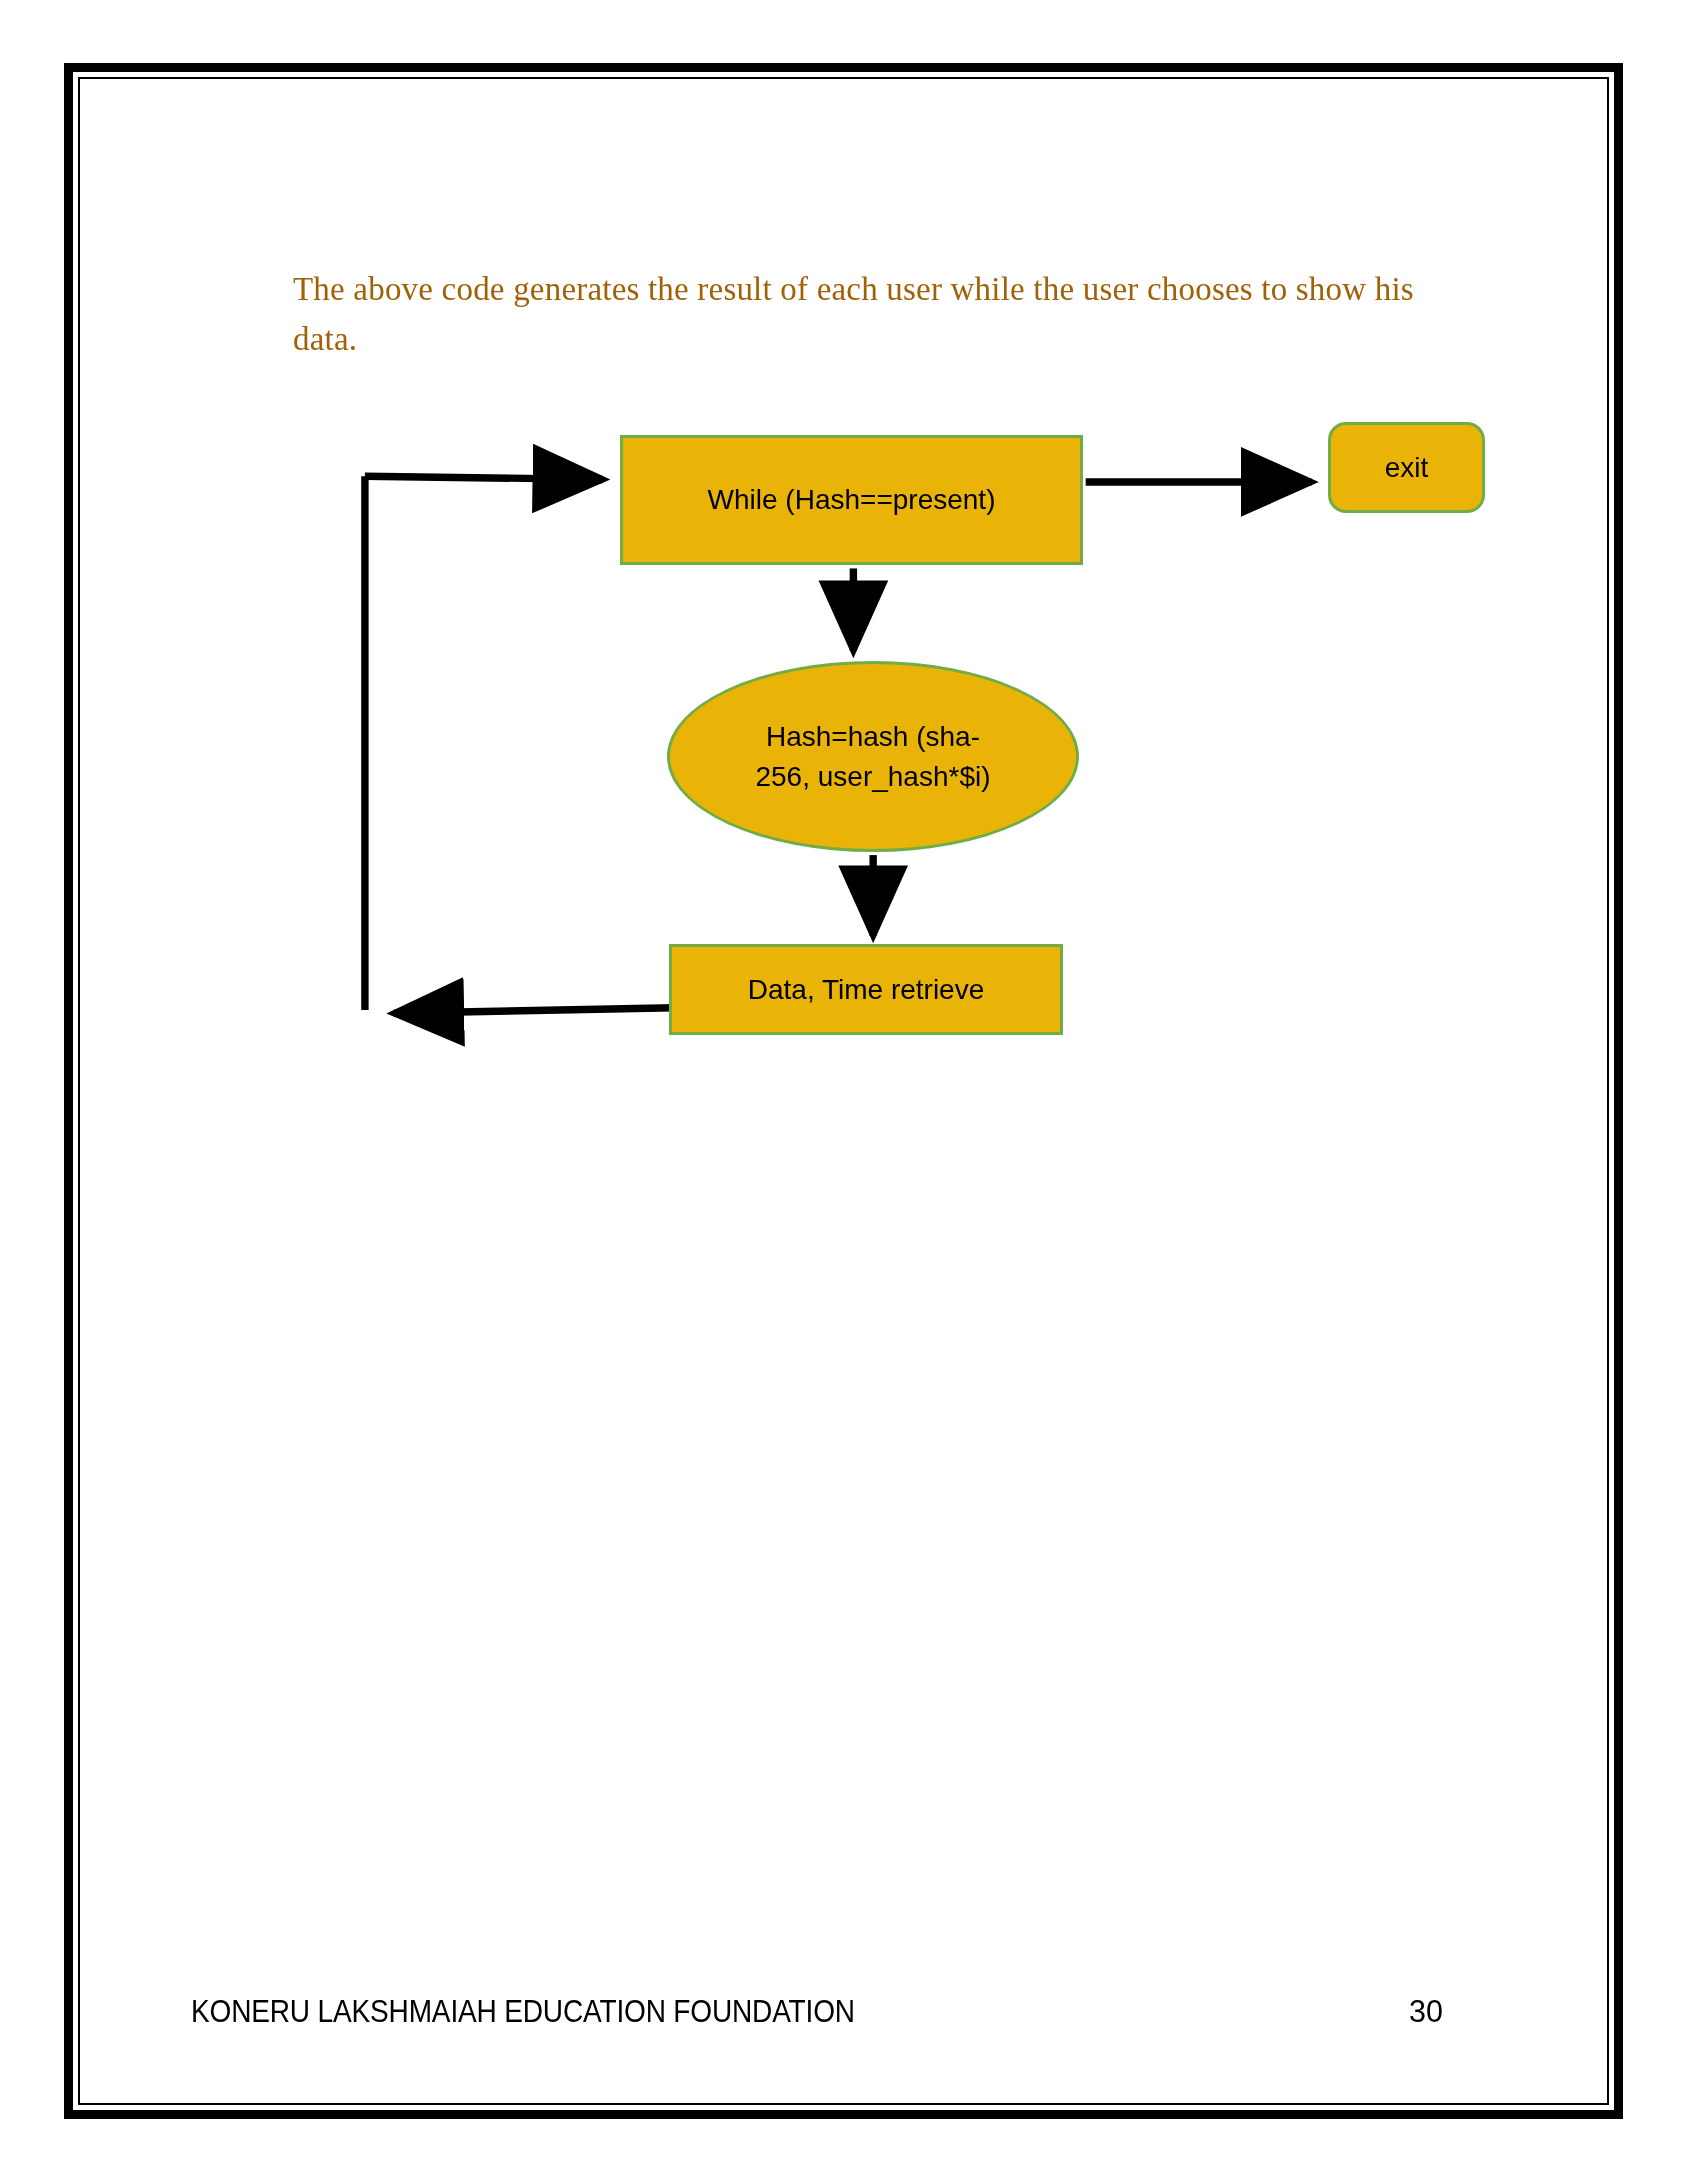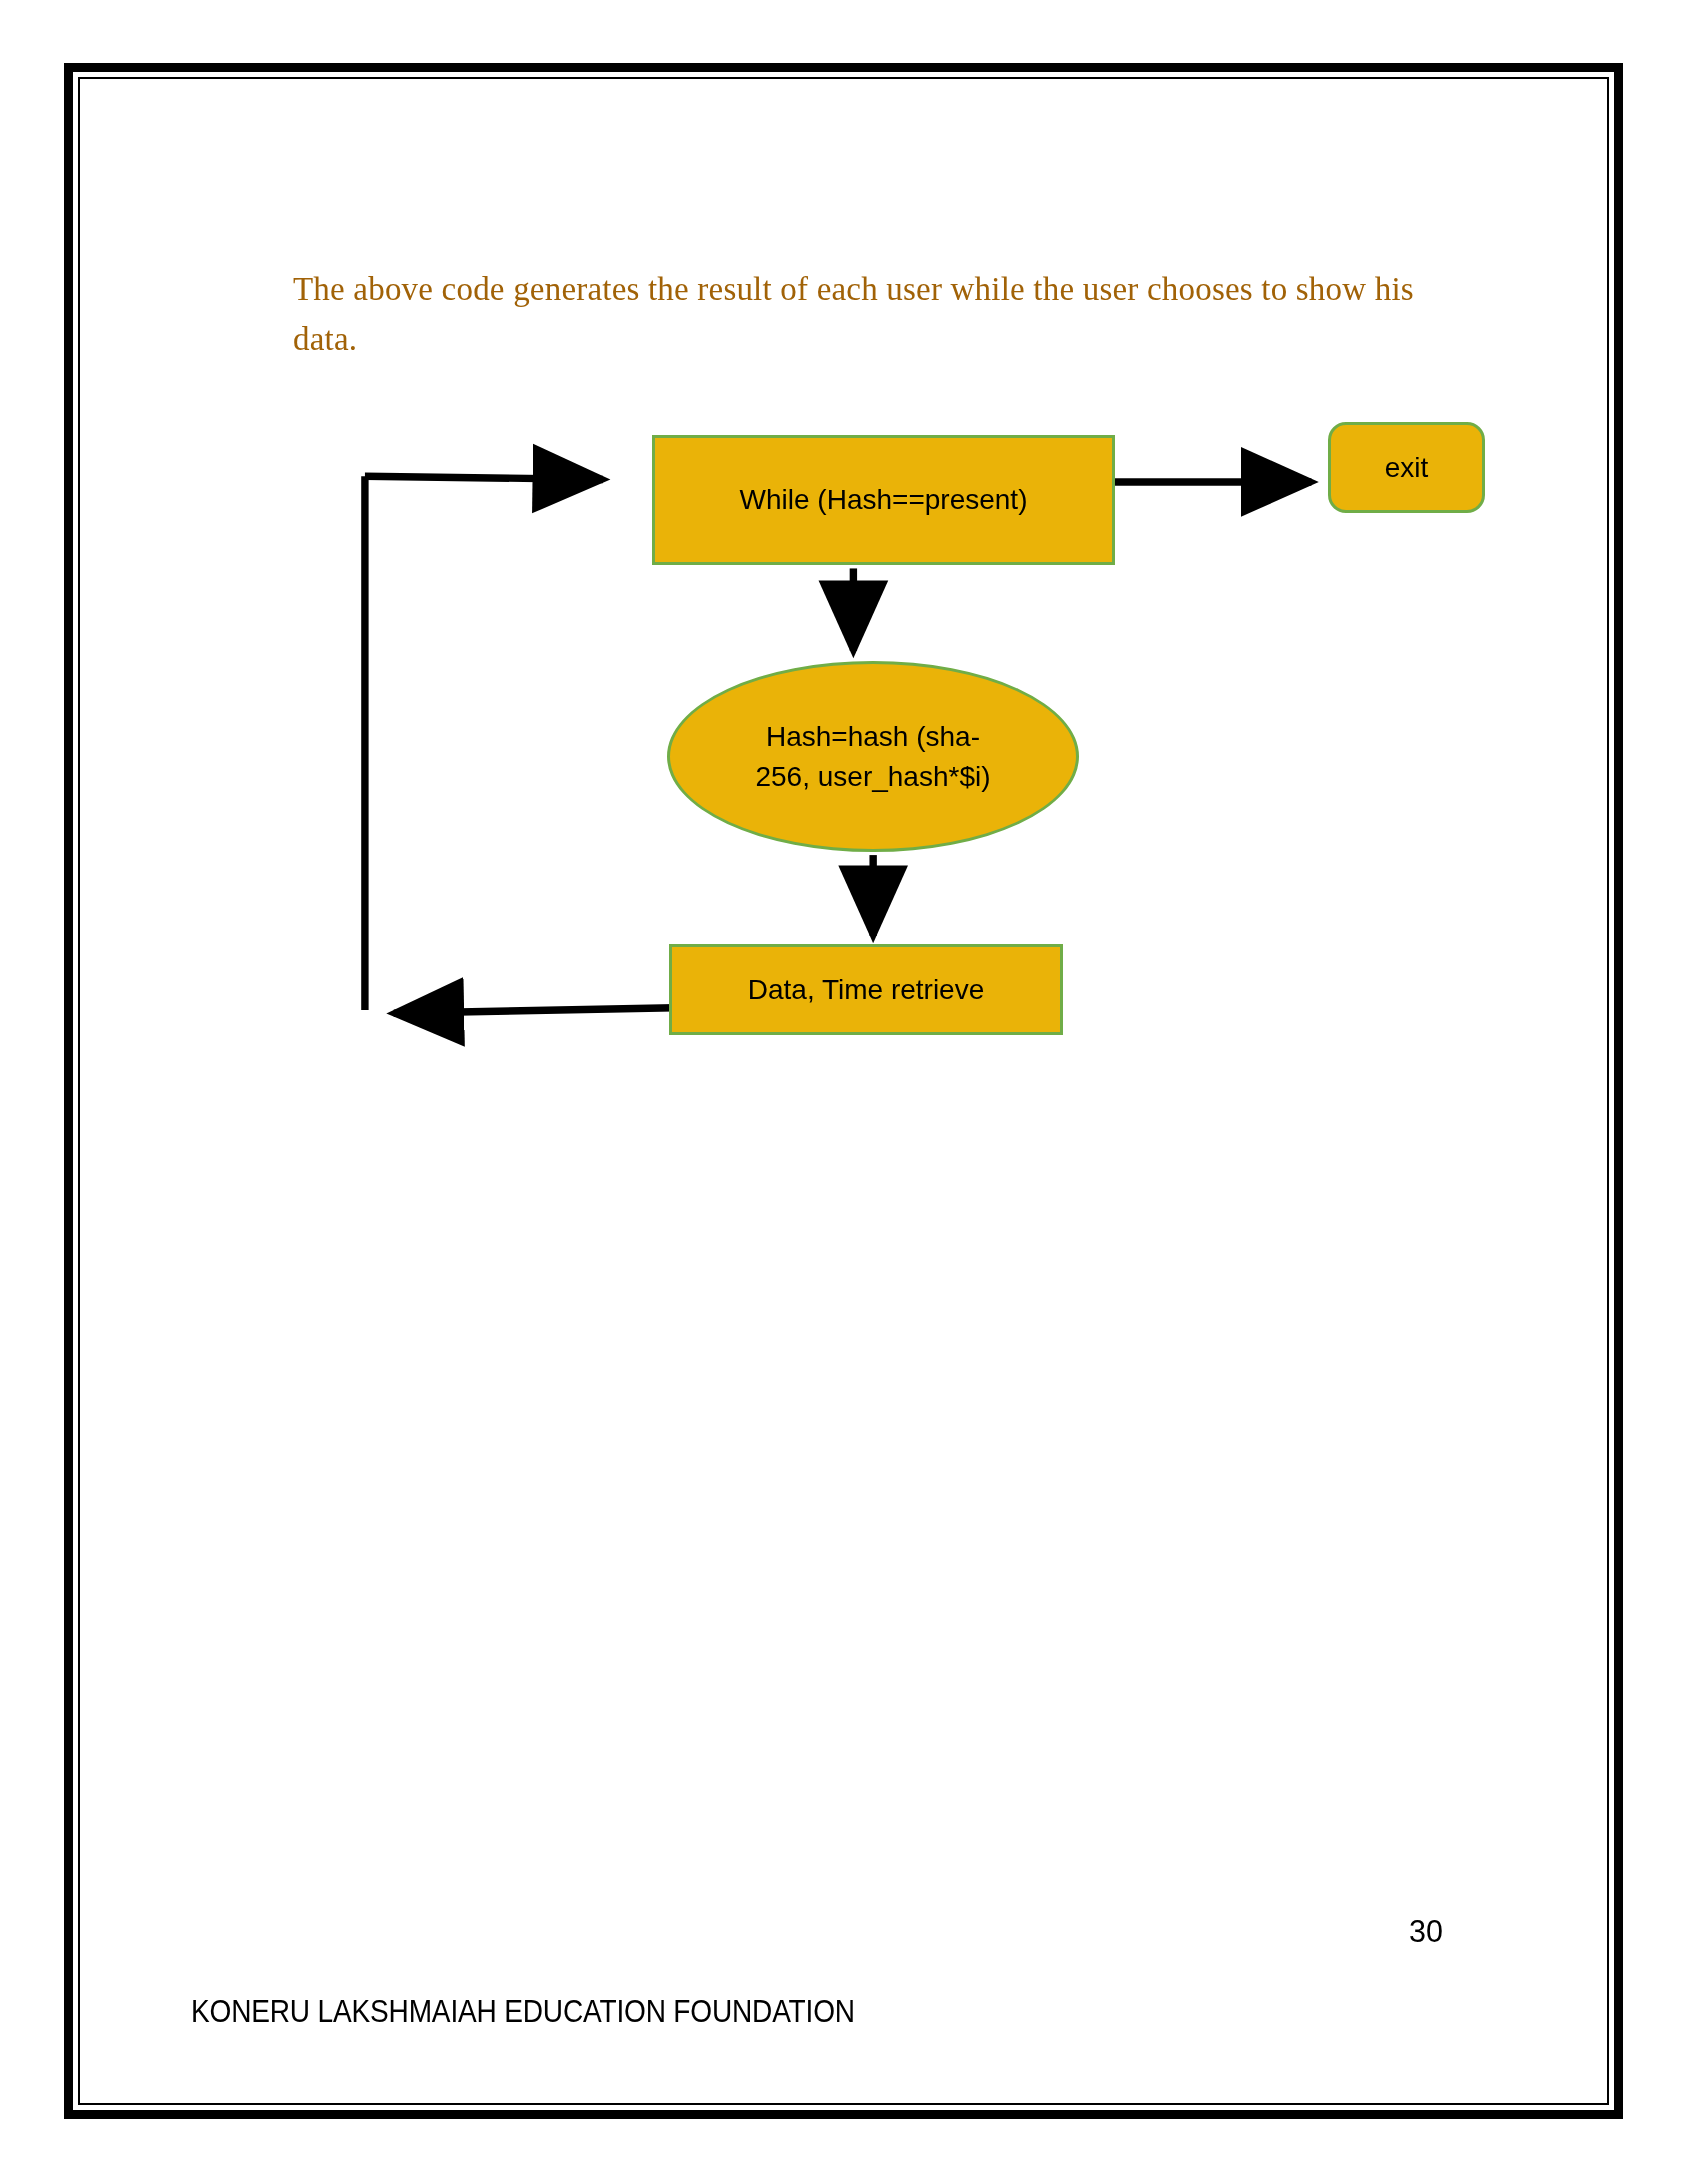--- a/index.html
+++ b/index.html
@@ -68,21 +68,21 @@
     align-items: center;
     justify-content: center;
     text-align: center;
     color: #000000;
     font-family: "Liberation Sans", sans-serif;
     font-size: 28px;
     line-height: 1.42;
   }
 
   #node-while {
-    left: 652px;
+    left: 620px;
     top: 435px;
     width: 463px;
     height: 130px;
   }
 
   #node-exit {
     left: 1328px;
     top: 422px;
     width: 157px;
     height: 91px;
@@ -124,21 +124,21 @@
     color: #000000;
     letter-spacing: -0.2px;
     transform: scaleX(0.92);
     transform-origin: left center;
     white-space: nowrap;
   }
 
   .footer-page {
     position: absolute;
     left: 1409px;
-    top: 1914px;
+    top: 1994px;
     font-family: "Liberation Sans", sans-serif;
     font-size: 30.5px;
     color: #000000;
   }
 </style>
 </head>
 <body>
 
 <div id="page">
 

